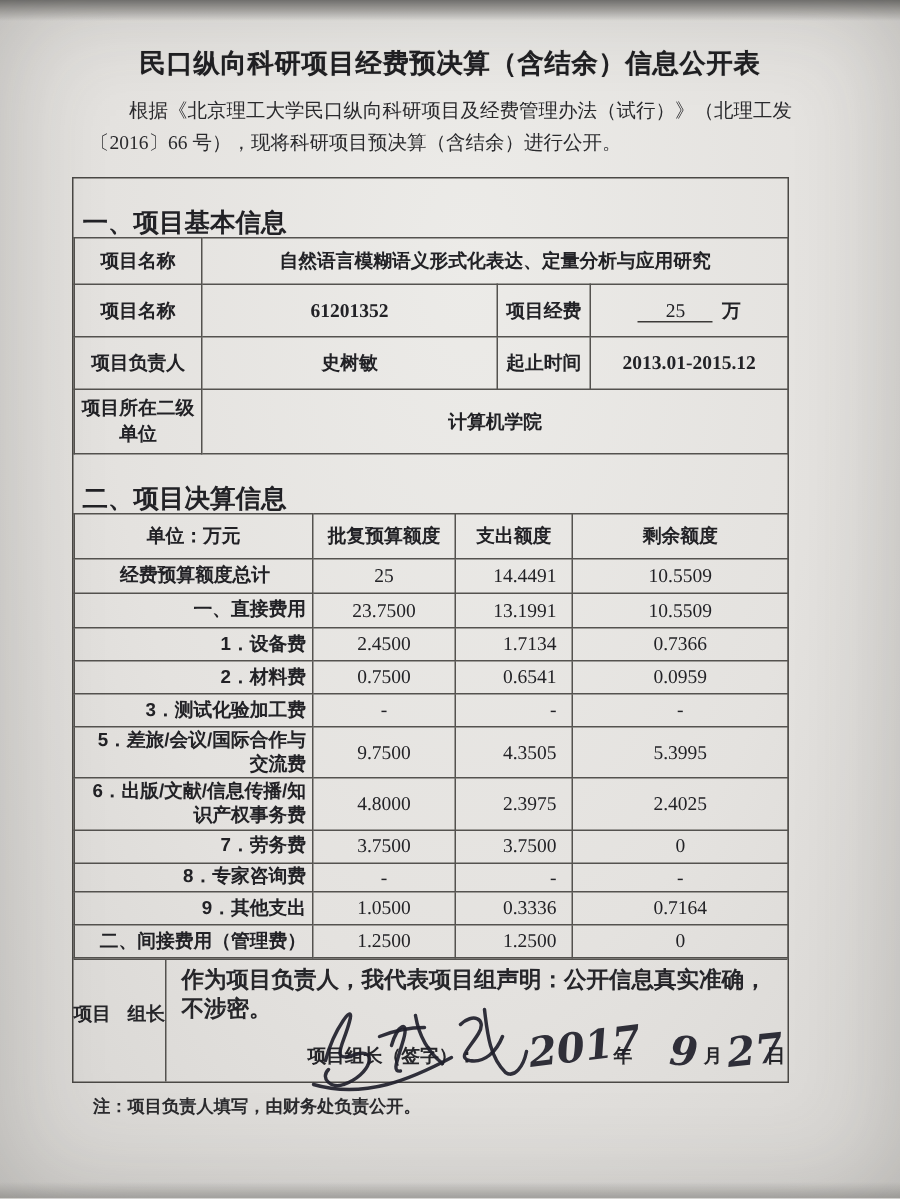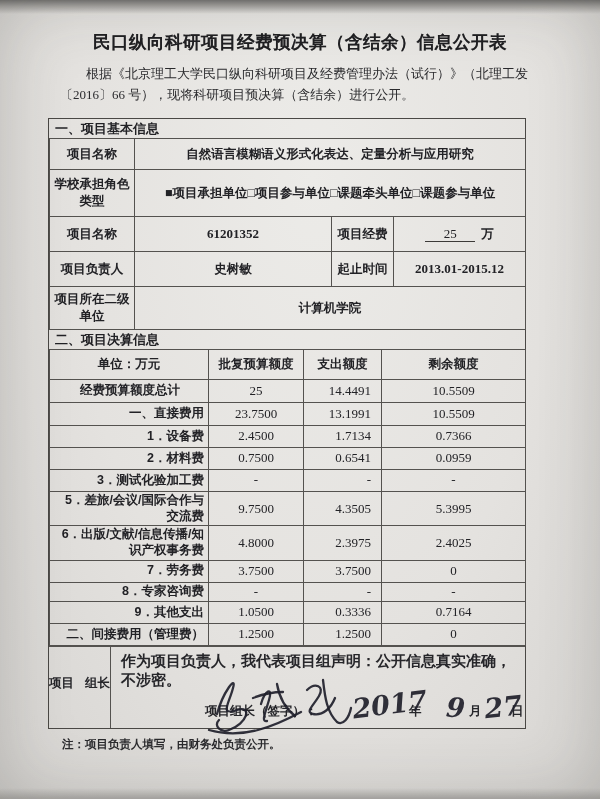--- a/index.html
+++ b/index.html
@@ -14,22 +14,22 @@
          background:linear-gradient(#777674 0%, #a9a7a4 45%, rgba(169,167,164,0) 100%);}
   .edge-bottom{position:absolute;bottom:0;left:0;right:0;height:11px;
          background:linear-gradient(rgba(174,172,169,0), #b2b0ad 90%);}
   .title{margin:30px 20px 0;text-align:center;font-size:17.5px;font-weight:700;
          letter-spacing:.5px;color:#1f1f22;text-shadow:0 0 .5px rgba(30,30,30,.45);}
   .intro{margin:10px 38px 0 60px;font-family:"Liberation Serif","DejaVu Serif",serif;
          font-size:13px;line-height:1.58;color:#2a2a2d;}
   .intro .line{display:block;}
   .intro .indent{text-indent:2em;}
   .form{margin:13px 0 0 48px;width:476px;border:1.6px solid #4a4845;background:transparent;}
-  .sec-header{height:19px;line-height:19px;padding-left:6px;font-size:13px;
-         font-weight:700;color:#222226;}
+  .sec-header{height:19px;line-height:19px;padding-left:6px;font-size:17px;
+         font-weight:700;color:#222226;margin-top:20px;}
   table{border-collapse:collapse;width:476px;table-layout:fixed;}
   td,th{border:1px solid #54524f;font-size:12.5px;color:#222226;
          padding:1px 4px;overflow:hidden;}
   .t1 .lbl{font-weight:700;text-align:center;line-height:1.35;}
   .t1 .val{font-weight:700;text-align:center;}
   .num{font-family:"Liberation Serif","DejaVu Serif",serif;font-size:13px;font-weight:400;}
   .h31{height:31px}.h47{height:47px}.h35{height:35px}.h43{height:43px}
   .u-line{display:inline-block;min-width:50px;border-bottom:1.2px solid #3c3a38;
          text-align:center;line-height:1.1;}
   .fund-unit{margin-left:6px;font-weight:700;font-family:"Liberation Sans",sans-serif;font-size:12.5px;}
@@ -82,26 +82,20 @@
           <col style="width:85px">
           <col style="width:197px">
           <col style="width:62px">
           <col style="width:132px">
         </colgroup>
       <tbody>
           <tr class="h31">
         <td class="lbl">项目名称</td>
         <td class="val" colspan="3">自然语言模糊语义形式化表达、定量分析与应用研究</td>
       </tr>
-      <tr class="h47">
-        <td class="lbl">学校承担角色类型</td>
-        <td class="val" colspan="3">
-          <span><span>■</span><span>项目承担单位</span></span><span><span>□</span><span>项目参与单位</span></span><span><span>□</span><span>课题牵头单位</span></span><span><span>□</span><span>课题参与单位</span></span>
-        </td>
-      </tr>
       <tr class="h35">
         <td class="lbl">项目名称</td>
         <td class="val num">61201352</td>
         <td class="lbl">项目经费</td>
         <td class="val"><span class="u-line num">25</span><span class="fund-unit">万</span></td>
       </tr>
       <tr class="h35">
         <td class="lbl">项目负责人</td>
         <td class="val">史树敏</td>
         <td class="lbl">起止时间</td>

